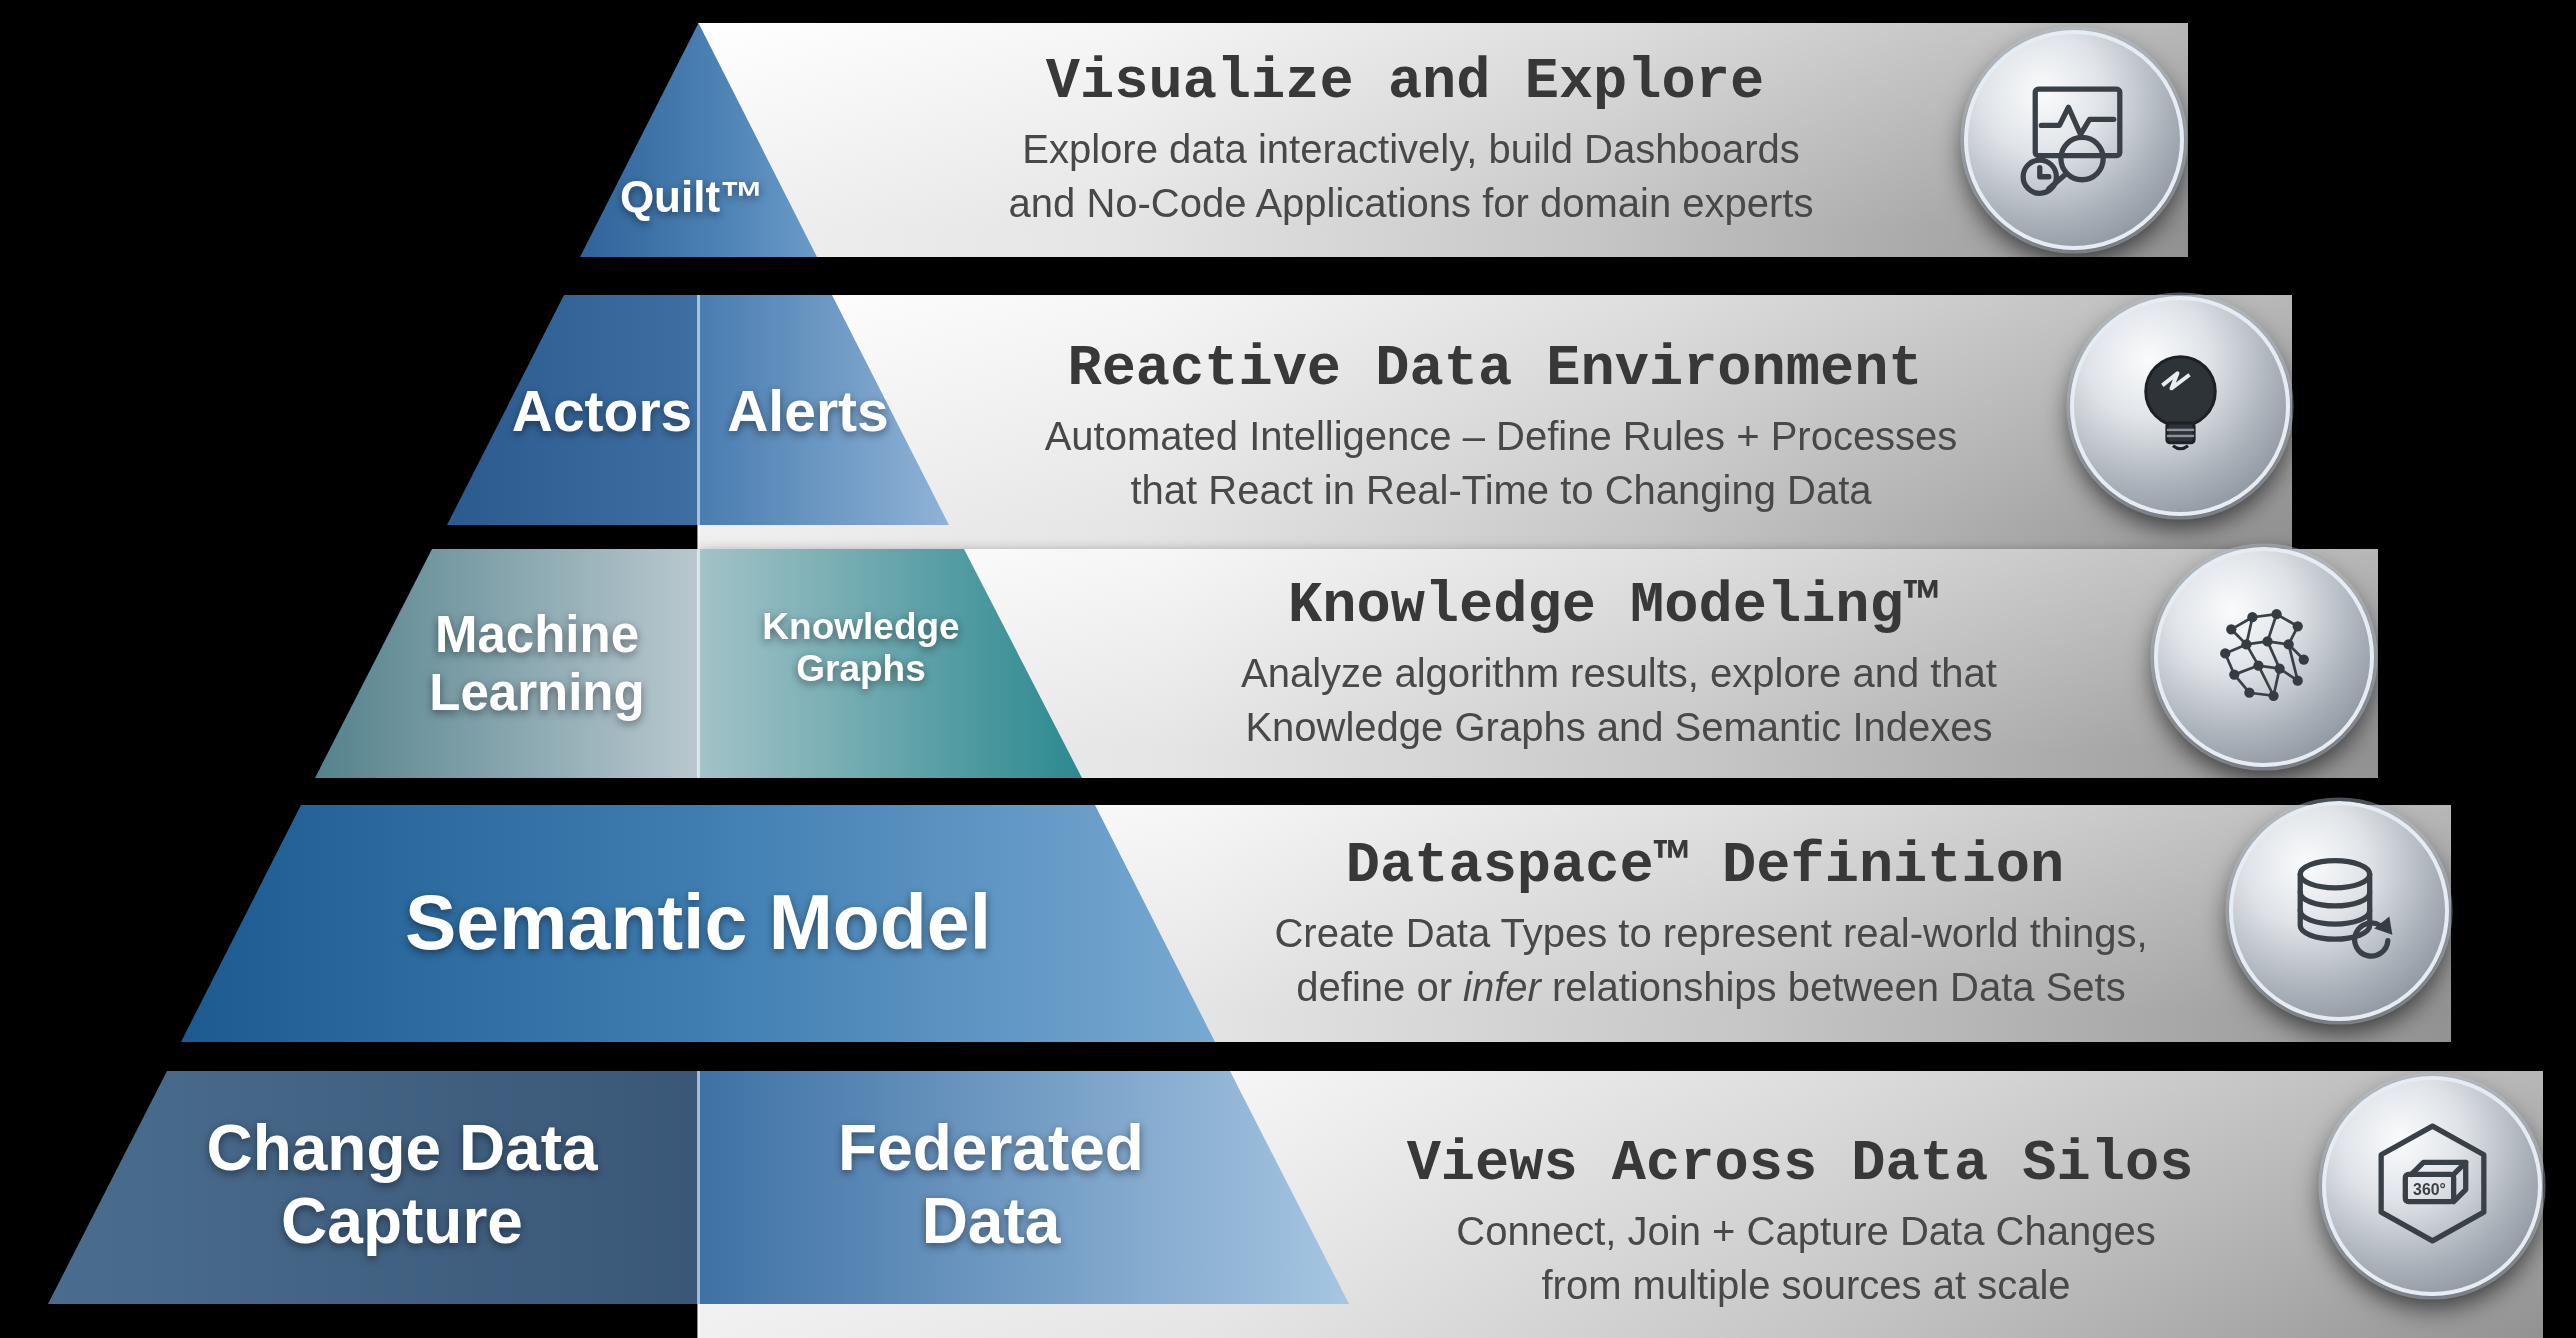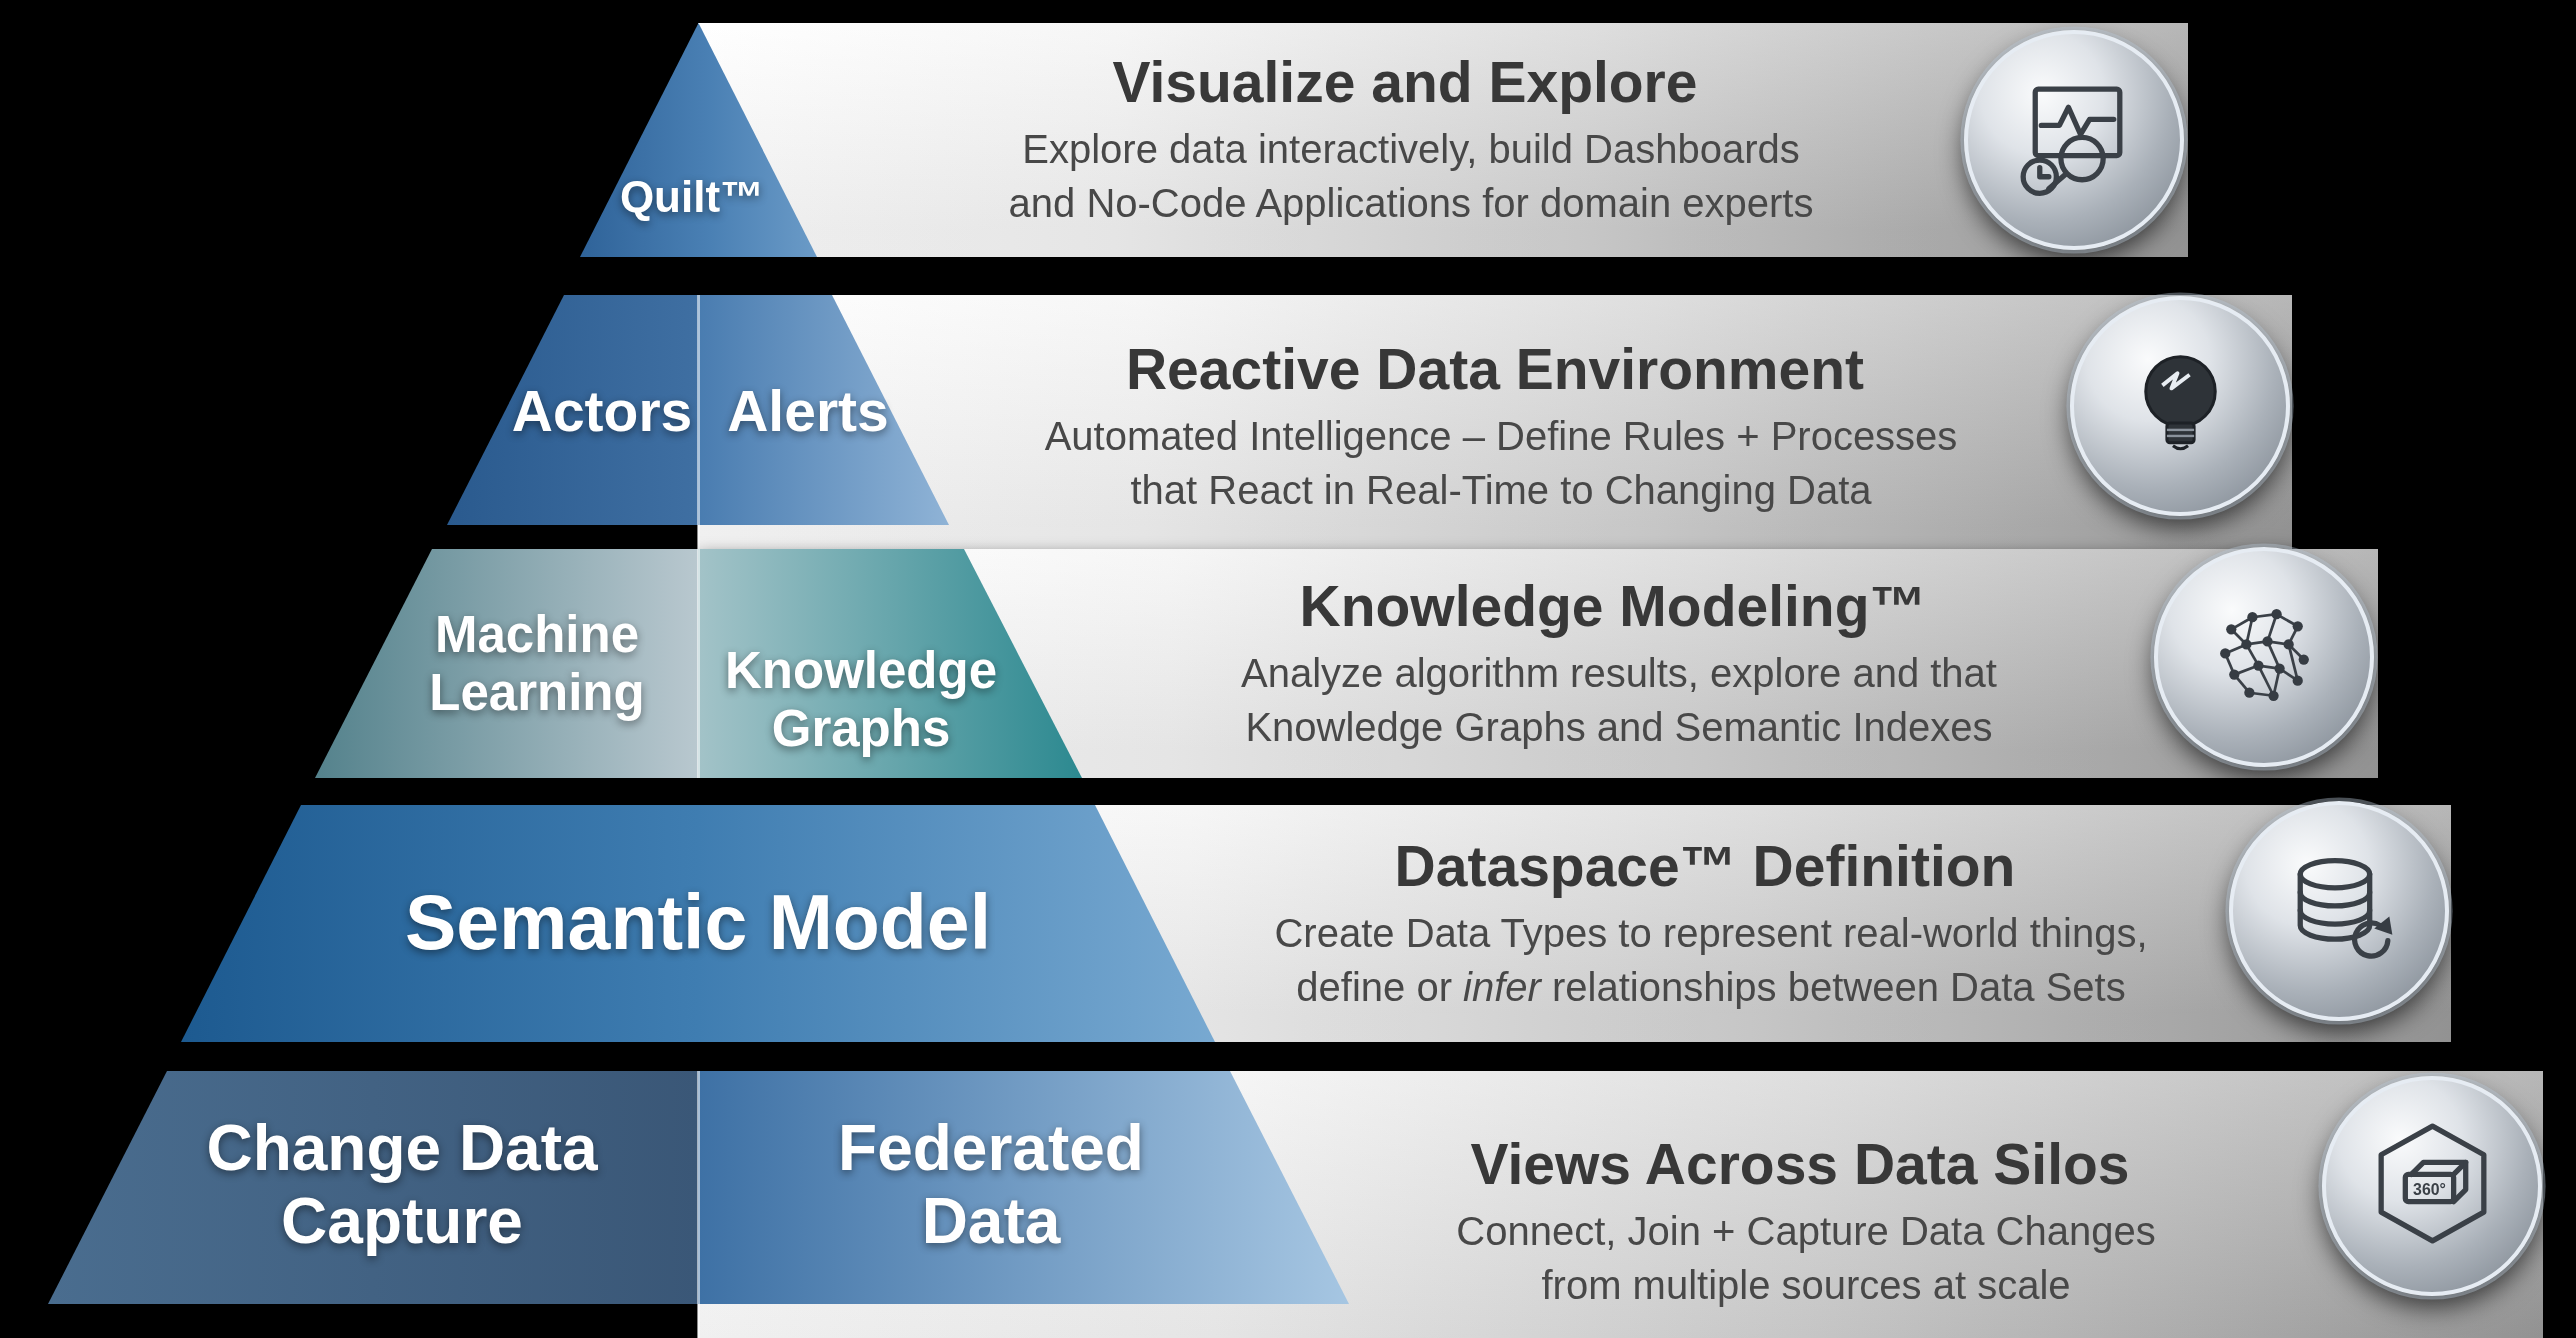--- a/index.html
+++ b/index.html
@@ -61,37 +61,37 @@
   
   .pylabel {
     position:absolute; color:#fff; font-weight:bold; text-align:center;
     transform:translateX(-50%); white-space:nowrap;
     text-shadow:0 2.8px 8.5px rgba(0,0,0,.45); line-height:1.14;
   }
   .lbl-quilt    { left:692px;  top:149px; font-size:44px; }
   .lbl-actors   { left:602px;  top:84px; font-size:57px; }
   .lbl-alerts   { left:808px; top:84px; font-size:57px; }
   .lbl-ml       { left:537px;  top:57px;  font-size:51px; }
-  .lbl-kg       { left:861px; top:57px;  font-size:51px;margin-top:36px; }
+  .lbl-kg       { left:861px; top:57px;  font-size:37px; }
   .lbl-semantic { left:698px;  top:74px; font-size:77px; }
   .lbl-cdc      { left:402px;  top:41px;  font-size:64px; }
   .lbl-fed      { left:991px; top:41px;  font-size:64px; }
 
   
   .bartext {
     position:absolute; top:0; height:100%;
     display:flex; flex-direction:column; justify-content:center; align-items:center;
     transform:translateX(-50%); text-align:center; white-space:nowrap;
   }
   .r1 .bartext { left:1405px; }
   .r2 .bartext { left:1495px; }
   .r3 .bartext { left:1613px; }
   .r4 .bartext { left:1705px; }
   .r5 .bartext { left:1800px; }
-  .bar-title { font-size:57px; font-weight:bold; color:#383838; line-height:1.18; }
+  .bar-title { font-size:57px; font-weight:bold; color:#383838; line-height:1.18;font-family:Liberation Mono, monospace; }
   .bar-desc  { font-size:40px; color:#484848; line-height:1.36;margin-left:12px; }
   .bar-desc em { font-style:italic; }
   .descs { margin-top:5.7px; }
 
   
   .icon-wrap {
     position:absolute; width:220px; height:220px; border-radius:50%; box-sizing:border-box;
     background:radial-gradient(circle at 35% 28%, #fafbfc 0%, #dfe3e8 30%, #aab1b9 62%, #8a929b 85%, #7b838d 100%);
     border:4.3px solid #e6ecf3;
     box-shadow:0 0 0 3.6px rgba(185,200,215,.4), 0 11.4px 25.6px rgba(0,0,0,.65);

